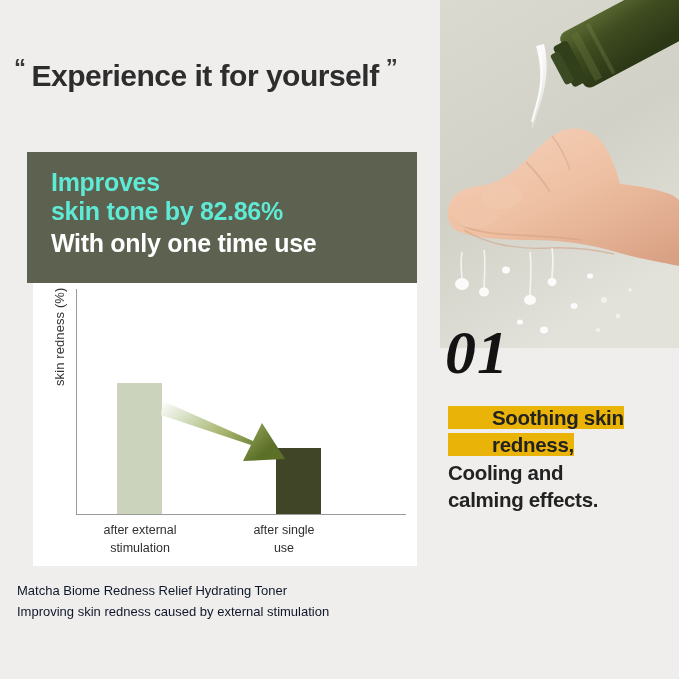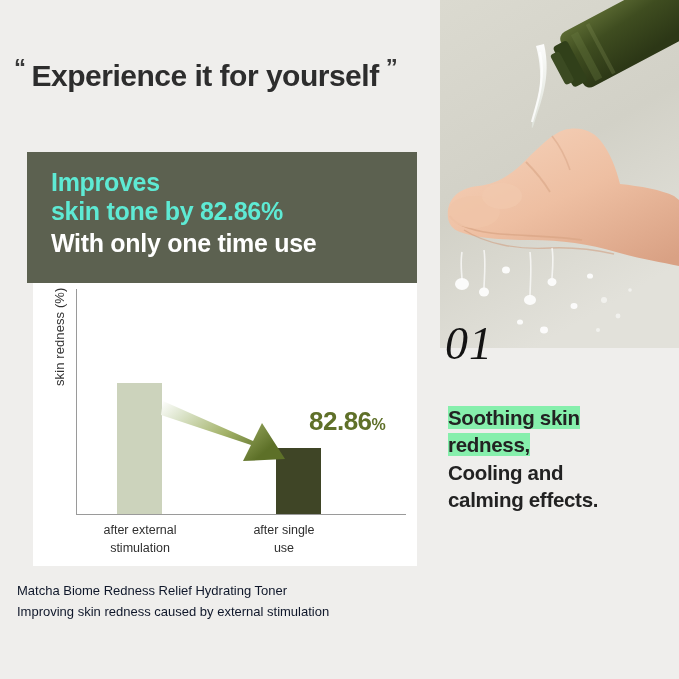--- a/index.html
+++ b/index.html
@@ -199,41 +199,42 @@
     background: linear-gradient(160deg, #d9d8ce 0%, #d3d2c8 45%, #dcdbd2 100%);
   }
   .photo svg { display: block; }
 
   .big-number {
     position: absolute;
     left: 5px;
     top: 321px;
     font-family: "Liberation Serif", serif;
     font-style: italic;
-    font-size: 46px;
-    font-weight: 400;
+    font-size: 62px;
+    font-weight: 700;
     color: #131313;
     letter-spacing: 1px;
     line-height: 1;
   }
 
   .sub-heading {
     position: absolute;
     left: 8px;
     top: 404px;
     width: 228px;
     font-size: 20.5px;
     font-weight: 700;
     color: #222222;
     line-height: 1.33;
     letter-spacing: -0.3px;
   }
   .sub-heading .hl {
-    background: #86efac;
+    background: #eab308;
     box-decoration-break: clone;
+    padding-left: 44px;
     -webkit-box-decoration-break: clone;
   }
 
   .body-copy {
     position: absolute;
     left: 8px;
     top: 531px;
     width: 228px;
     font-size: 12.6px;
     color: #3a3a3a;
@@ -273,21 +274,20 @@
             <linearGradient id="arrowGrad" x1="0" y1="0" x2="1" y2="0.55">
               <stop offset="0%" stop-color="#ffffff"></stop>
               <stop offset="22%" stop-color="#dde5cd"></stop>
               <stop offset="62%" stop-color="#a4b36a"></stop>
               <stop offset="100%" stop-color="#5d7028"></stop>
             </linearGradient>
           </defs>
           <path d="M2,8 L92,48 L101,30 L124,66 L82,68 L90,52 L0,22 Z" fill="url(#arrowGrad)"></path>
         </svg>
 
-        <div class="pct-label"><span>82.86</span><span class="sym">%</span></div>
 
         <div class="tick-label tick-1">
           <div>after external</div>
           <div>stimulation</div>
         </div>
         <div class="tick-label tick-2">
           <div>after single</div>
           <div>use</div>
         </div>
 

